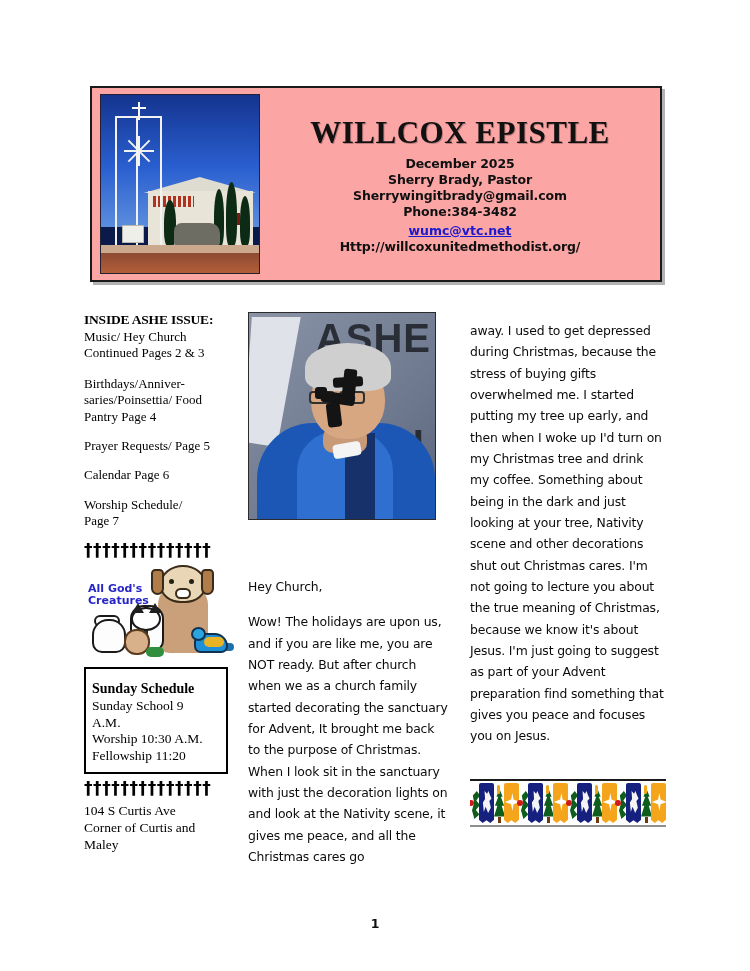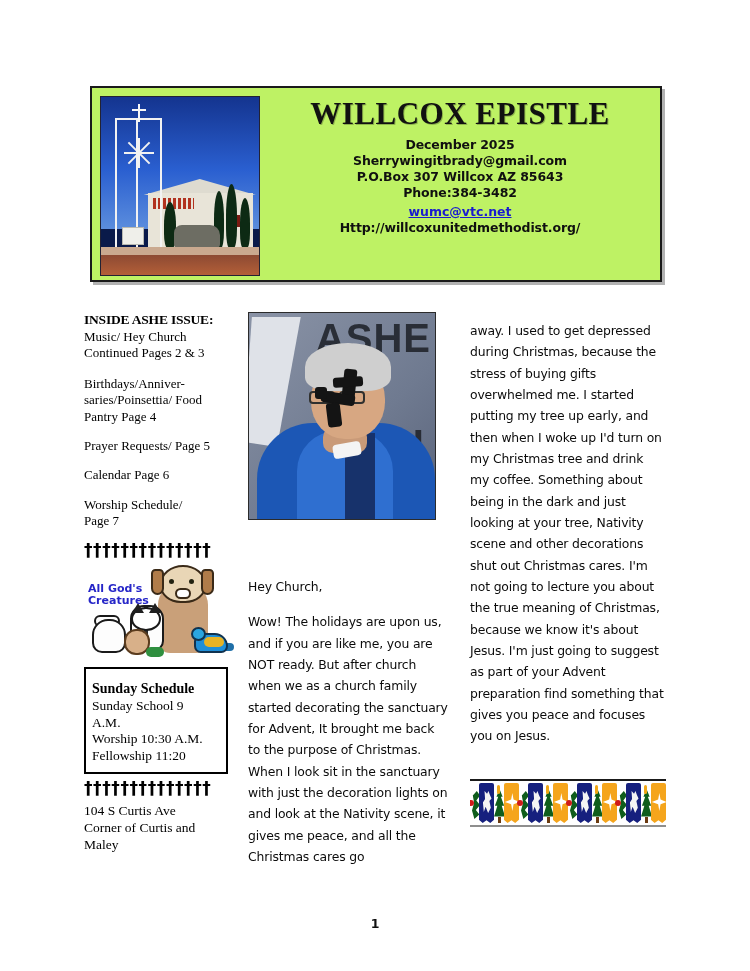--- a/index.html
+++ b/index.html
@@ -16,25 +16,25 @@
   }
 
   
   .masthead {
     position: absolute;
     left: 90px;
     top: 86px;
     width: 572px;
     height: 196px;
     border: 2px solid #1a1a1a;
-    background: #bef264;
+    background: #fca5a5;
     box-sizing: border-box;
     box-shadow: 3px 3px 0 rgba(0,0,0,0.30);
     display: flex;
-    align-items: flex-start;
+    align-items: center;
   }
   .masthead-photo-wrap {
     width: 174px;
     flex: 0 0 174px;
     padding: 8px 6px 8px 8px;
     box-sizing: border-box;
     display: flex;
     align-items: center;
   }
   .church-photo {
@@ -520,22 +520,22 @@
         </div>
       </div>
       <div class="cp-sign"></div>
       <div class="cp-walk"></div>
       <div class="cp-ground"></div>
     </div>
   </div>
   <div class="masthead-text">
     <div class="nl-title">WILLCOX EPISTLE</div>
     <div class="mh-line">December 2025</div>
+    <div class="mh-line">Sherry Brady, Pastor</div>
     <div class="mh-line">Sherrywingitbrady@gmail.com</div>
-    <div class="mh-line">P.O.Box 307 Willcox AZ 85643</div>
     <div class="mh-line">Phone:384-3482</div>
     <div><a class="mh-link" href="#">wumc@vtc.net</a></div>
     <div class="mh-line">Http://willcoxunitedmethodist.org/</div>
   </div>
 </div>
 
 <div class="col-left">
   <div class="toc-head">INSIDE ASHE ISSUE:</div>
   <div class="toc-entry first">Music/ Hey Church
 Continued   Pages 2 &amp; 3</div>

